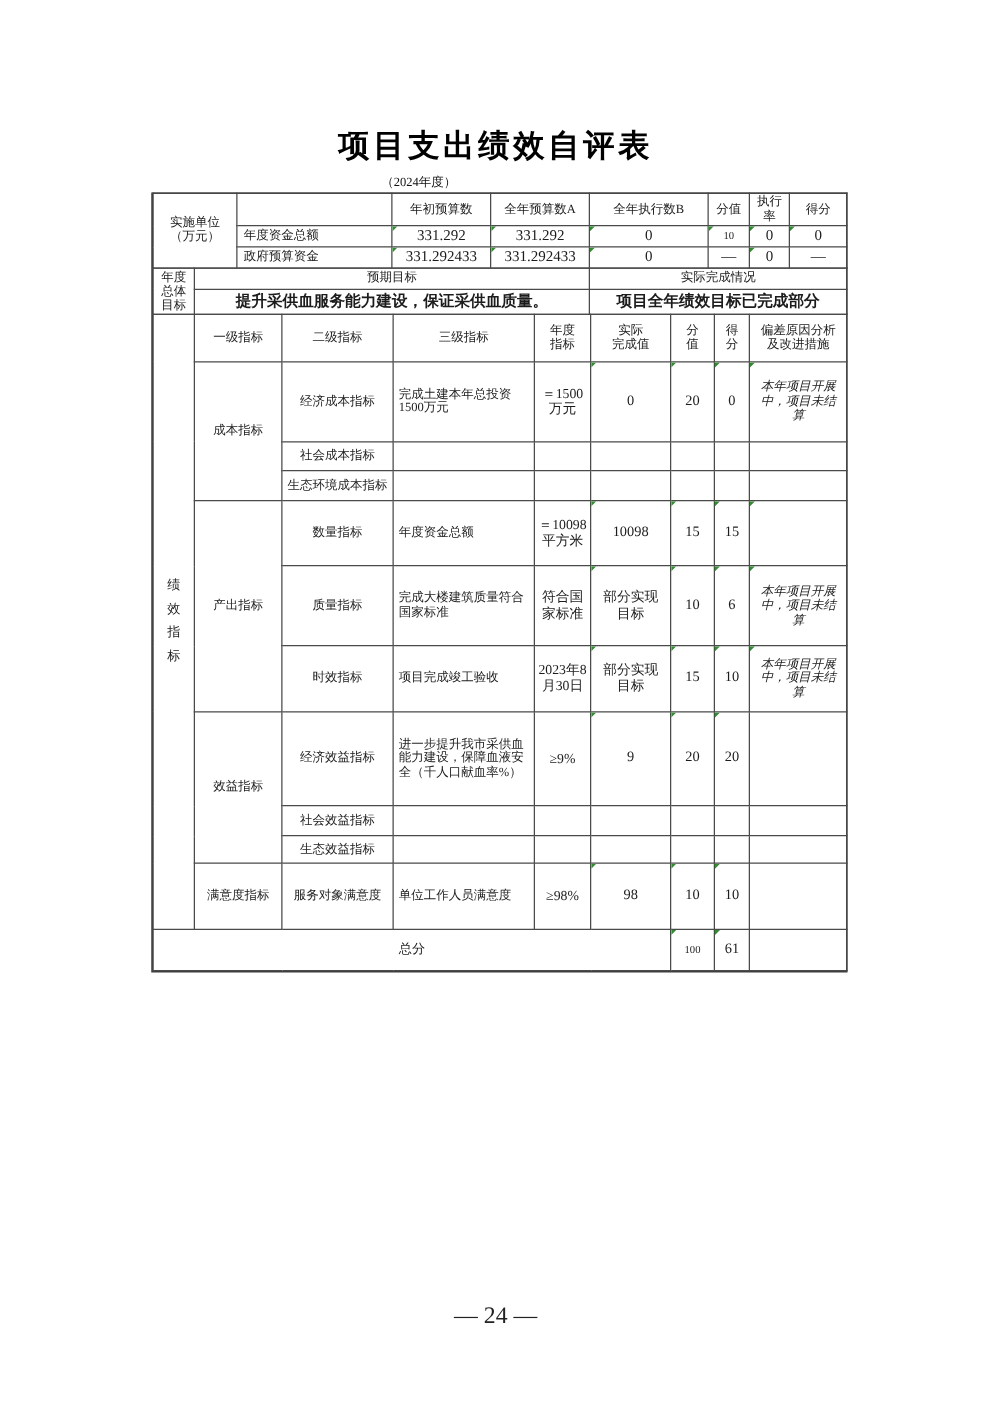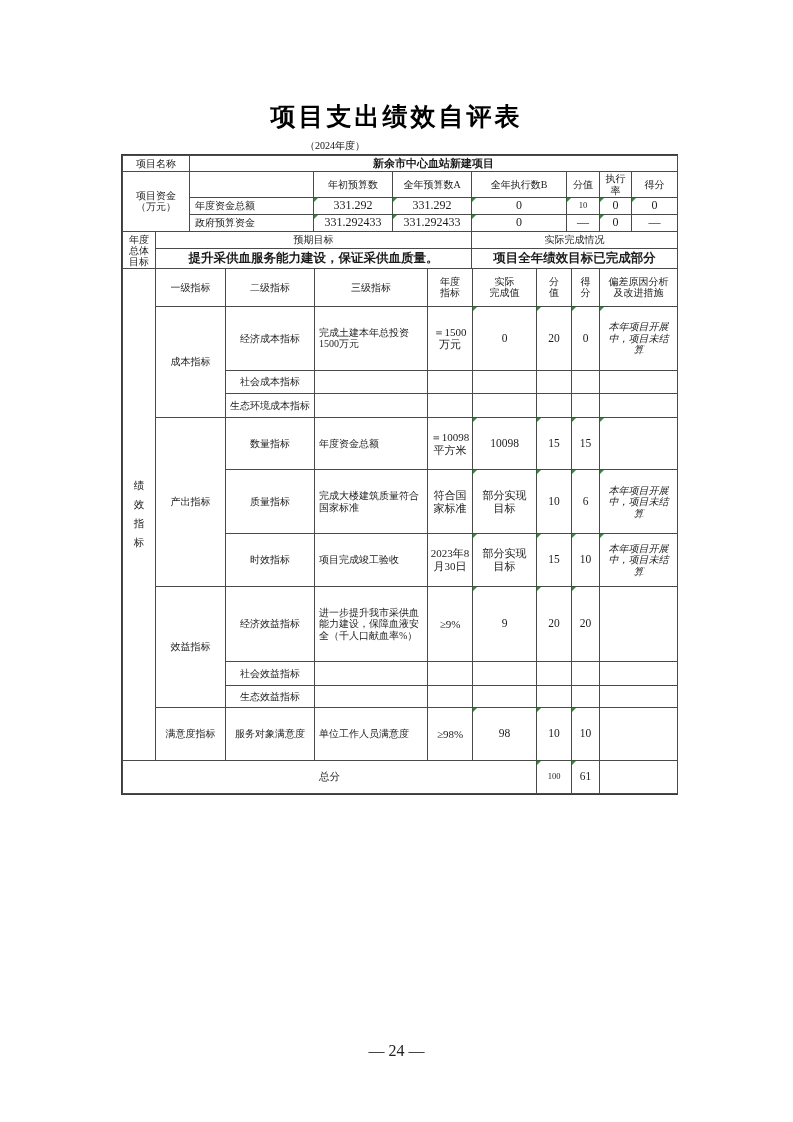--- a/index.html
+++ b/index.html
@@ -39,60 +39,56 @@
   .actualv{ font-size:11px; padding:1px 7px; }
   .lvl3   { font-size:10px; text-align:left; padding:20px 4px; vertical-align:middle; }
   .cliplabel { vertical-align:top; line-height:11px; padding-top:2px; overflow:hidden; }
   .side { line-height:19px; font-size:10.5px; }
   .gm {
     position:absolute; top:0; left:0; width:0; height:0;
     border-top:4px solid #2f8f2f; border-right:4px solid transparent;
   }
   .footer {
     position:absolute; top:1042px; left:0; width:793px; text-align:center;
-    font-size:16px; color:#222;
+    font-size:19px; color:#222;
   }
 </style>
 </head>
 <body>
 
 <div class="page-title">项目支出绩效自评表</div>
 <div class="page-subtitle">（2024年度）</div>
 
 <div class="table-wrap">
 
   <table>
     <colgroup>
         <col style="width:67px">
         <col style="width:282px">
         <col style="width:95px">
         <col style="width:111px">
       </colgroup>
     <tbody>
-        <tr style="height:16px">
-      <td>项目名称</td>
-      <td colspan="3" class="med">新余市中心血站新建项目</td>
-    </tr>
   </tbody>
     </table>
 
   <table>
     <colgroup>
         <col style="width:67px">
         <col style="width:124px">
         <col style="width:79px">
         <col style="width:79px">
         <col style="width:95px">
         <col style="width:33px">
         <col style="width:32px">
         <col style="width:46px">
       </colgroup>
     <tbody>
         <tr style="height:16px">
-      <td rowspan="3" class="pre">项目资金
+      <td rowspan="3" class="pre">实施单位
 （万元）</td>
       <td></td>
       <td>年初预算数</td>
       <td>全年预算数A</td>
       <td>全年执行数B</td>
       <td>分值</td>
       <td>执行率</td>
       <td>得分</td>
     </tr>
     <tr style="height:17px">

